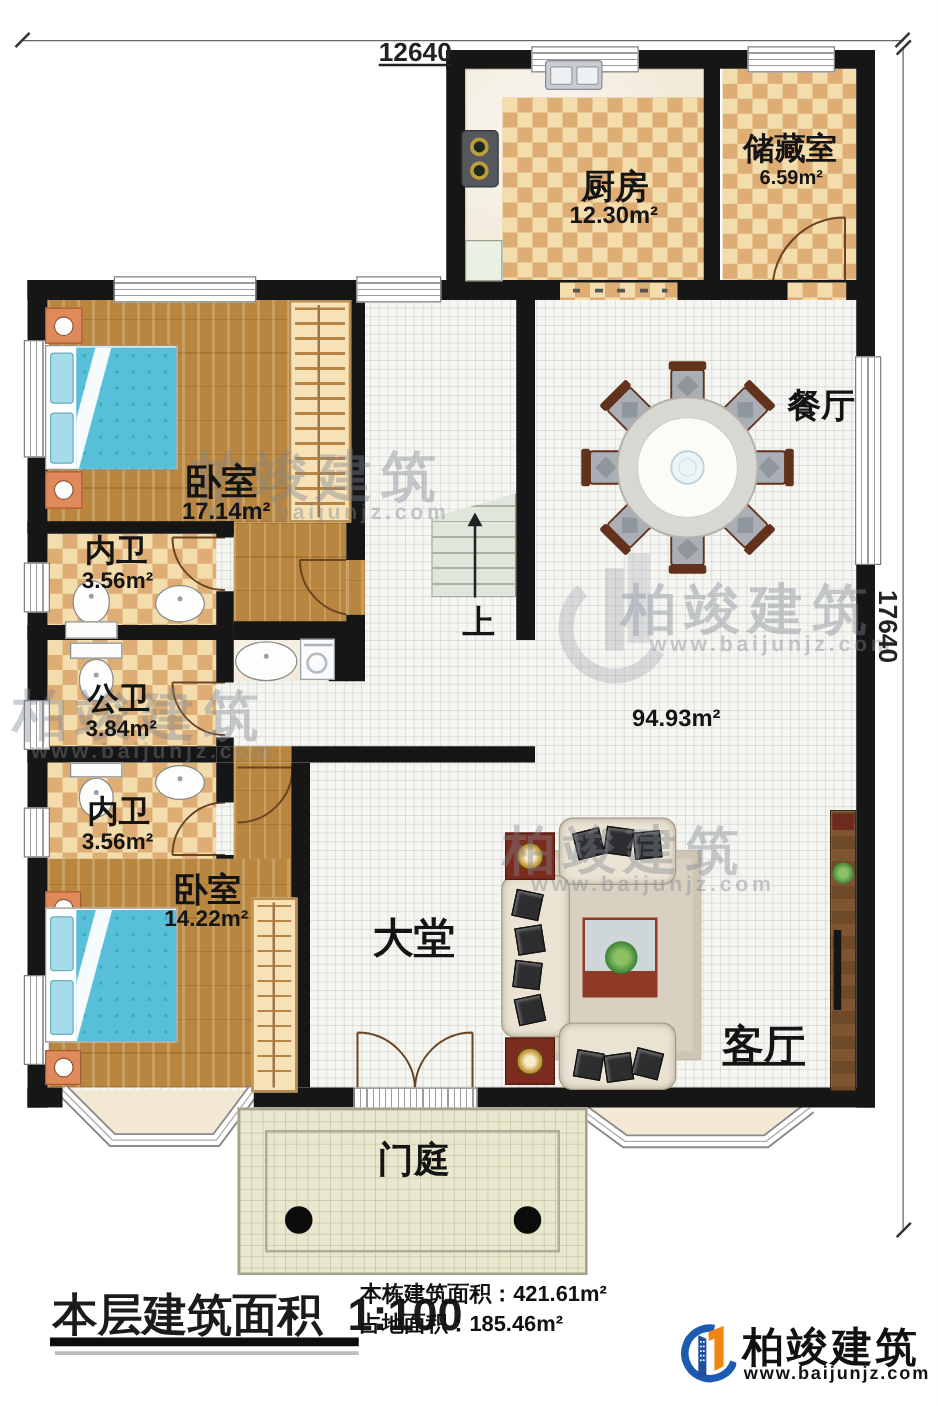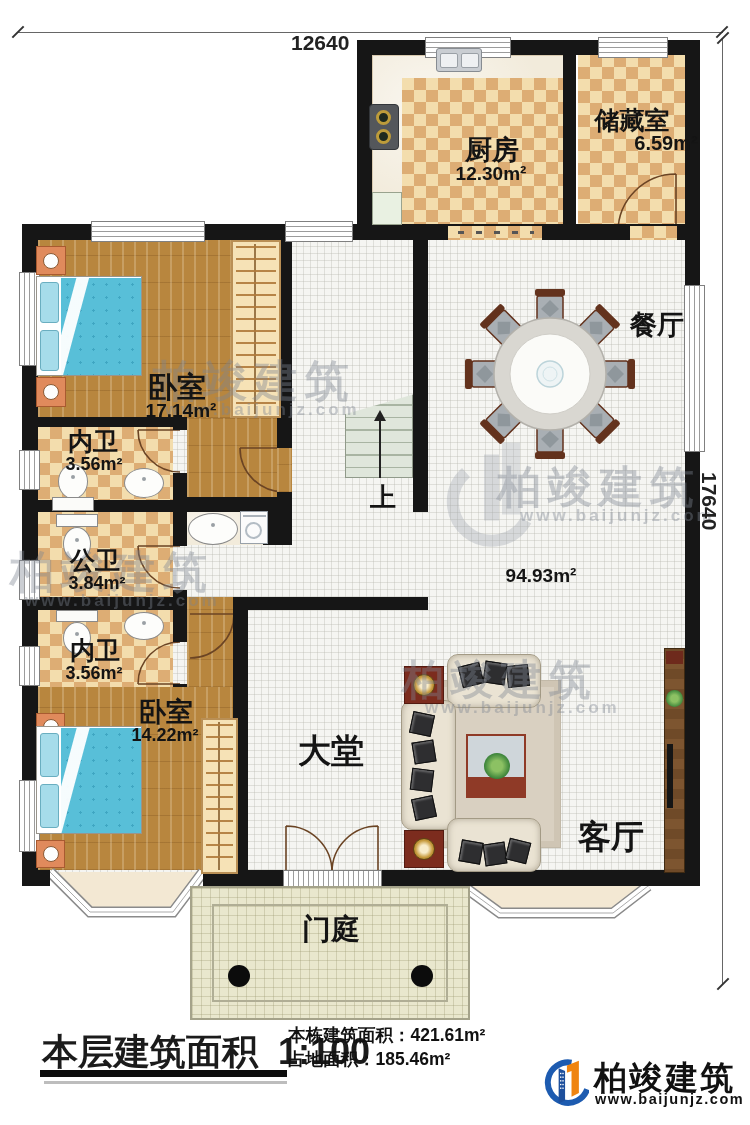--- a/index.html
+++ b/index.html
@@ -286,42 +286,42 @@
   <div class="wmu" style="left:425px;top:698px;font-size:17px;">www.baijunjz.com</div>
   <svg class="abs" style="left:445px;top:425px;opacity:.33;" width="90" height="140" viewBox="0 0 60 90">
     <path d="M14,30 A26,26 0 1 0 54,62" fill="none" stroke="#9aa0ab" stroke-width="8"></path>
     <rect x="26" y="18" width="10" height="44" fill="#9aa0ab"></rect>
     <rect x="38" y="10" width="12" height="48" fill="#a8adb7"></rect>
   </svg>
 
   <div class="rlabel" style="left:492px;top:150px;font-size:27px;">厨房</div>
   <div class="rlabel" style="left:491px;top:173px;font-size:19px;text-align:right;">12.30m²</div>
   <div class="rlabel" style="left:632px;top:120px;font-size:25px;">储藏室</div>
-  <div class="rlabel" style="left:666px;top:143px;font-size:20px;">6.59m²</div>
+  <div class="rlabel" style="left:633px;top:143px;font-size:16px;">6.59m²</div>
   <div class="rlabel" style="left:657px;top:325px;font-size:27px;">餐厅</div>
   <div class="rlabel" style="left:177px;top:387px;font-size:29px;">卧室</div>
   <div class="rlabel" style="left:181px;top:410px;font-size:19px;">17.14m²</div>
   <div class="rlabel" style="left:93px;top:441px;font-size:25px;">内卫</div>
   <div class="rlabel" style="left:94px;top:464px;font-size:18px;">3.56m²</div>
   <div class="rlabel" style="left:95px;top:560px;font-size:25px;">公卫</div>
   <div class="rlabel" style="left:97px;top:583px;font-size:18px;">3.84m²</div>
   <div class="rlabel" style="left:95px;top:650px;font-size:25px;">内卫</div>
   <div class="rlabel" style="left:94px;top:673px;font-size:18px;">3.56m²</div>
   <div class="rlabel" style="left:166px;top:712px;font-size:27px;">卧室</div>
   <div class="rlabel" style="left:165px;top:735px;font-size:18px;">14.22m²</div>
   <div class="rlabel" style="left:331px;top:750px;font-size:33px;">大堂</div>
-  <div class="rlabel" style="left:611px;top:836px;font-size:33px;">客厅</div>
+  <div class="rlabel" style="left:611px;top:836px;font-size:33px;text-decoration:underline;">客厅</div>
   <div class="rlabel" style="left:331px;top:929px;font-size:29px;">门庭</div>
   <div class="rlabel" style="left:541px;top:575px;font-size:19px;">94.93m²</div>
   <div class="rlabel" style="left:383px;top:497px;font-size:26px;">上</div>
 
   <div class="dimline" style="left:17px;top:32px;width:706px;height:1px;"></div>
   <div class="dimtick" style="left:10px;top:31px;"></div>
   <div class="dimtick" style="left:714px;top:31px;"></div>
-  <div class="dimtext" style="left:291px;top:31px;">12640</div>
+  <div class="dimtext" style="left:303px;top:31px;text-decoration:underline;">12640</div>
   <div class="dimline" style="left:722px;top:38px;width:1px;height:947px;"></div>
   <div class="dimtick" style="left:715px;top:37px;"></div>
   <div class="dimtick" style="left:715px;top:983px;"></div>
   <div class="dimtext" style="left:697px;top:472px;writing-mode:vertical-rl;">17640</div>
 
   <div class="abs" style="left:42px;top:1028px;font-size:36px;font-weight:600;color:#1b1b1b;white-space:nowrap;">
     <span>本层建筑面积</span>
     <span style="margin-left:10px;">1:100</span>
   </div>
   <div class="abs" style="left:40px;top:1070px;width:247px;height:7px;background:#0d0d0d;"></div>

